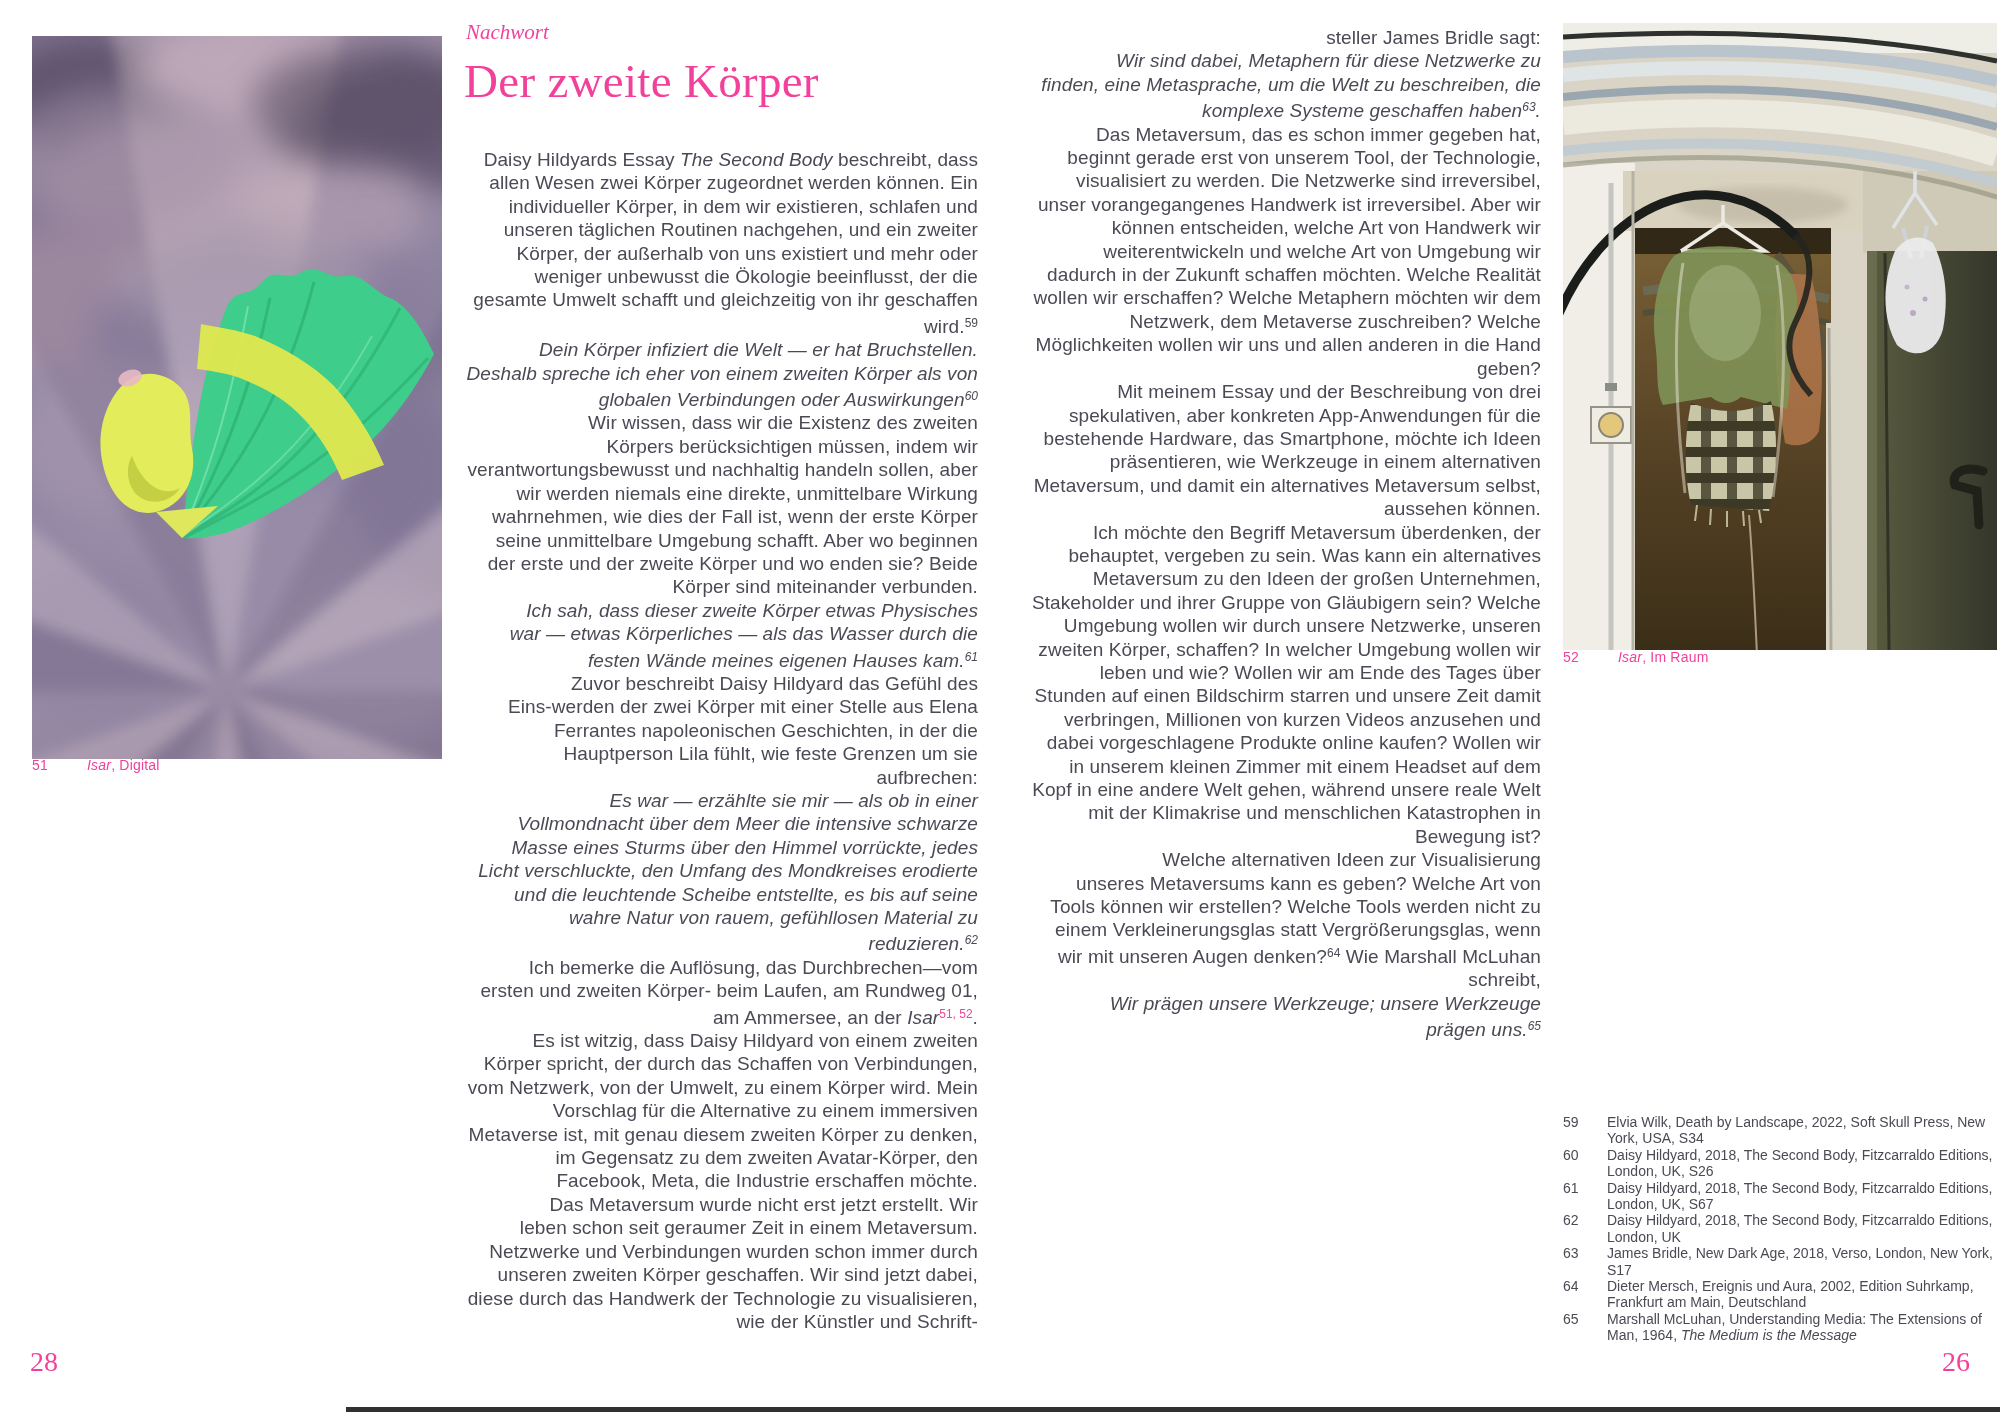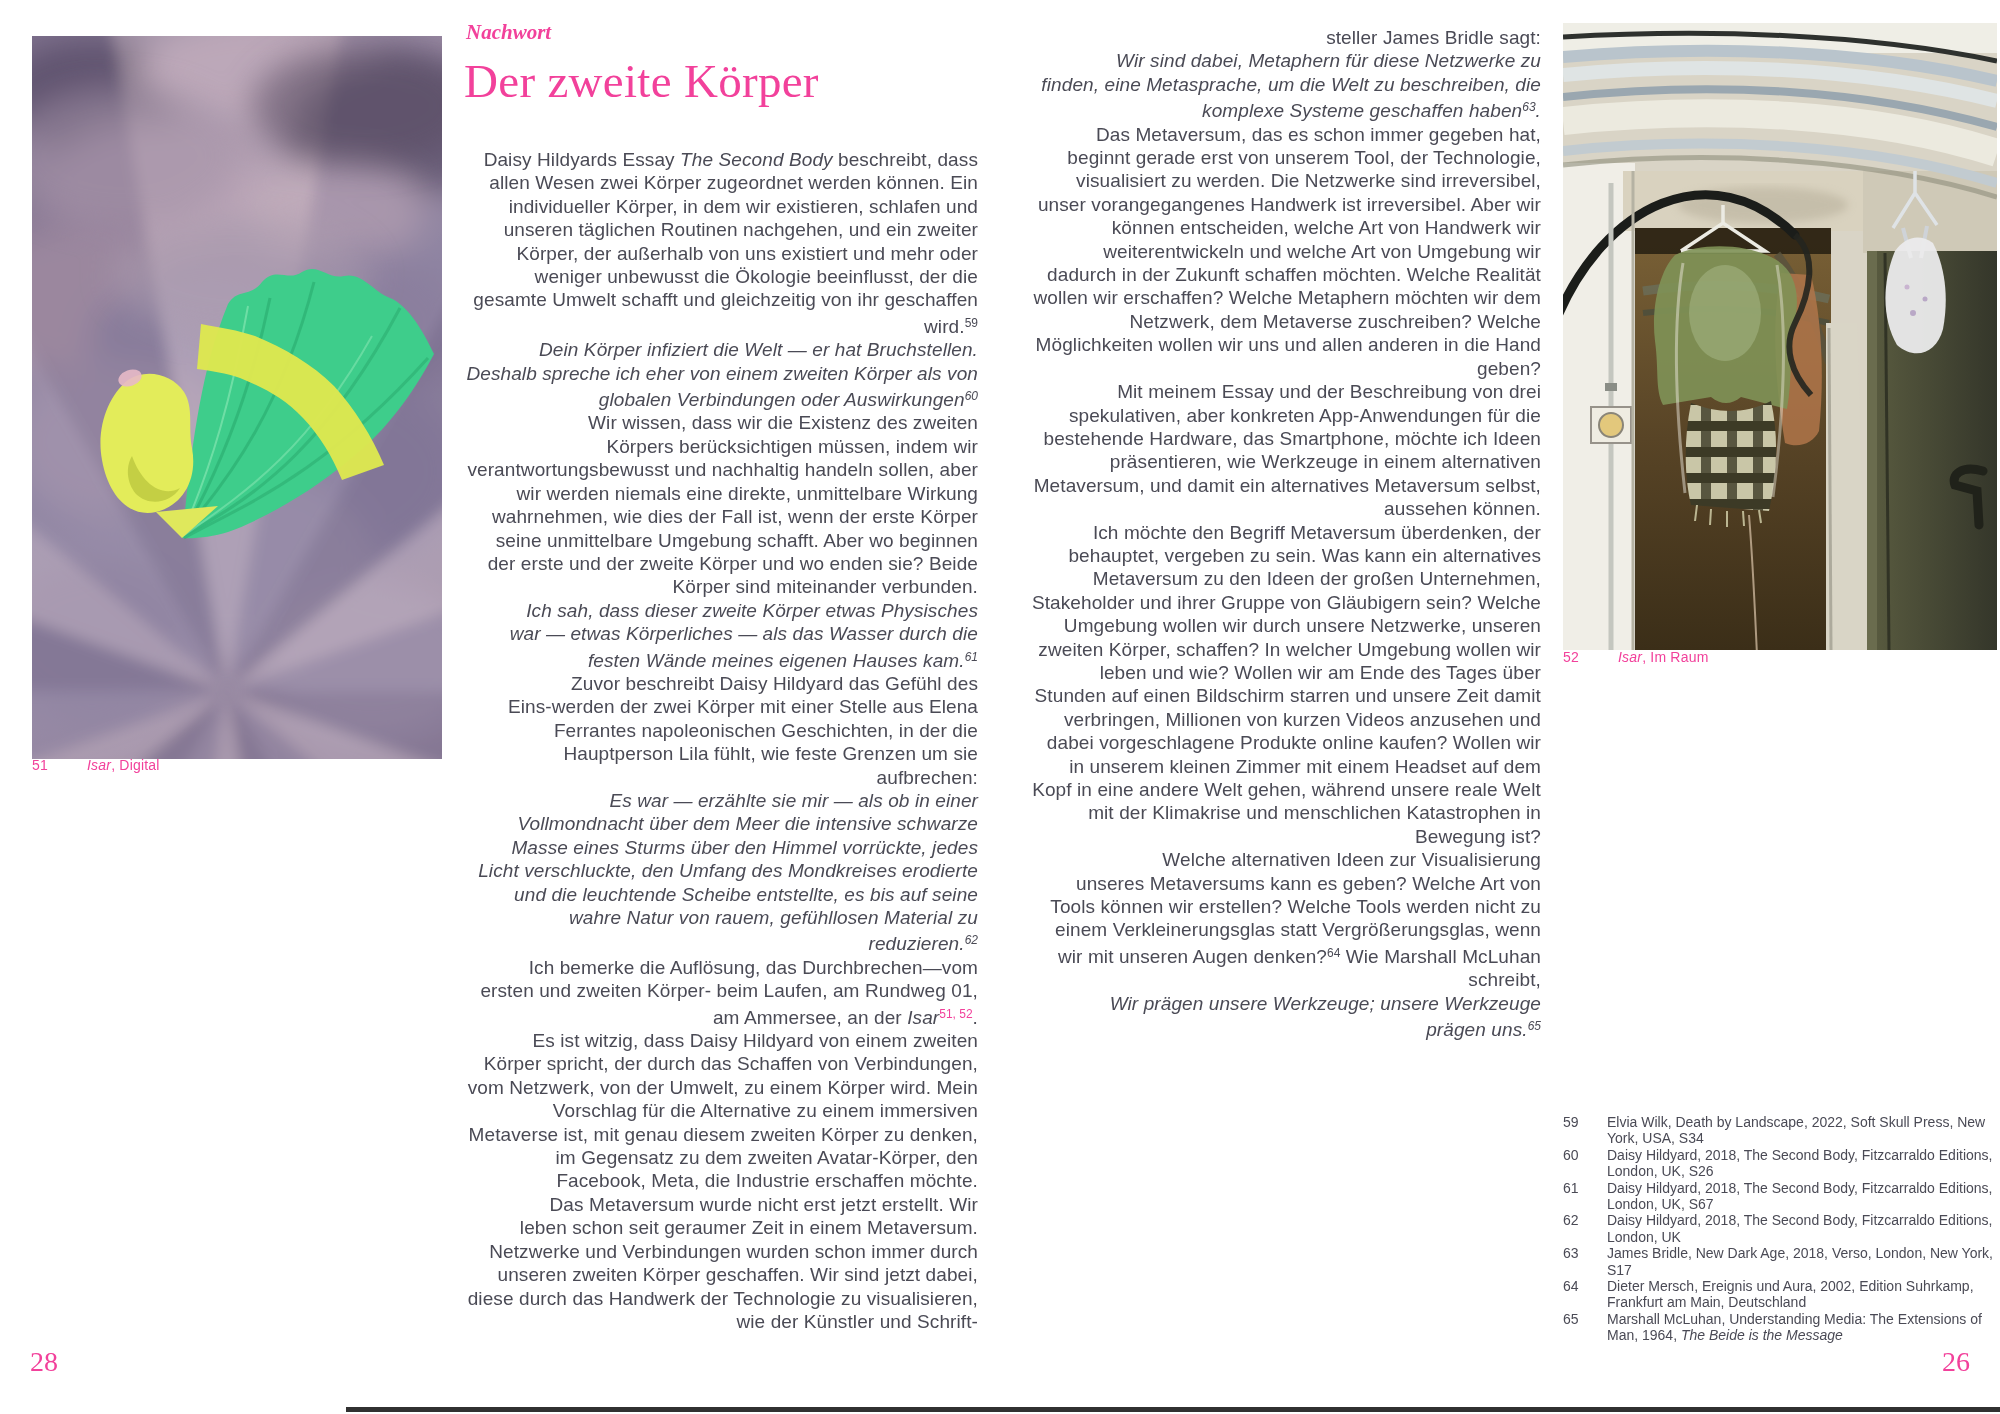--- a/index.html
+++ b/index.html
@@ -9,21 +9,21 @@
   .photo{position:absolute;overflow:hidden;}
   #artwork-left{left:32px;top:36px;width:410px;height:723px;}
   #photo-right{left:1563px;top:23px;width:434px;height:627px;}
   .photo svg{display:block;width:100%;height:100%;}
   
   .caption{position:absolute;font-size:14px;line-height:17px;color:#f2419b;letter-spacing:.2px;}
   .cap-num{display:inline-block;width:55px;}
   .cap-ital{font-style:italic;}
   
   .kicker{position:absolute;left:466px;top:20px;font-family:"Liberation Serif",serif;
-          font-style:italic;font-size:21px;color:#f2419b;font-weight:bold;}
+          font-style:italic;font-size:21px;color:#f2419b;}
   .title{position:absolute;left:464px;top:58px;font-family:"Liberation Serif",serif;
          font-size:47px;line-height:46px;color:#f2419b;letter-spacing:.3px;}
   
   .col{position:absolute;font-size:19px;line-height:23.4px;letter-spacing:.1px;
        color:#4a4a55;hyphens:auto;}
   #col-left{left:466px;top:148px;width:512px;text-align:right;}
   #col-right{left:1031px;top:26px;width:510px;text-align:right;}
   .col p{margin:0;}
   .col p.ind{text-indent:58px;}
   .col p.em{font-style:italic;}
@@ -269,21 +269,21 @@
       <div class="fn-row">
         <span class="fn-num">63</span>
         <span class="fn-text"><span>James Bridle, New Dark Age, 2018, Verso, London, New York, S17</span></span>
       </div>
       <div class="fn-row">
         <span class="fn-num">64</span>
         <span class="fn-text"><span>Dieter Mersch, Ereignis und Aura, 2002, Edition Suhrkamp, Frankfurt am Main, Deutschland</span></span>
       </div>
       <div class="fn-row">
         <span class="fn-num">65</span>
-        <span class="fn-text"><span>Marshall McLuhan, Understanding Media: The Extensions of Man, 1964, </span><span class="run-i">The Beide is the Message</span></span>
+        <span class="fn-text"><span>Marshall McLuhan, Understanding Media: The Extensions of Man, 1964, </span><span class="run-i">The Medium is the Message</span></span>
       </div>
     </div>
 
   <div id="pagenum-left" class="pagenum">28</div>
   <div id="pagenum-right" class="pagenum">26</div>
 
   <div id="scan-edge"></div>
 </div>
 
 </body></html>

